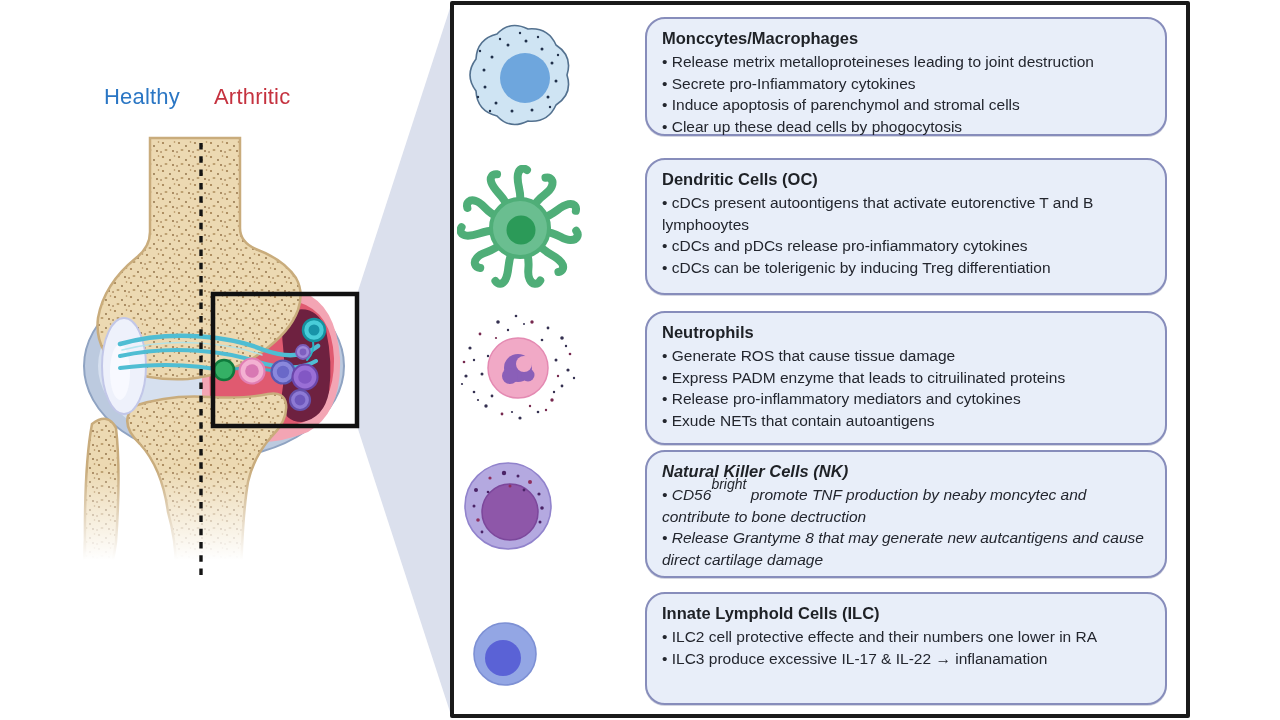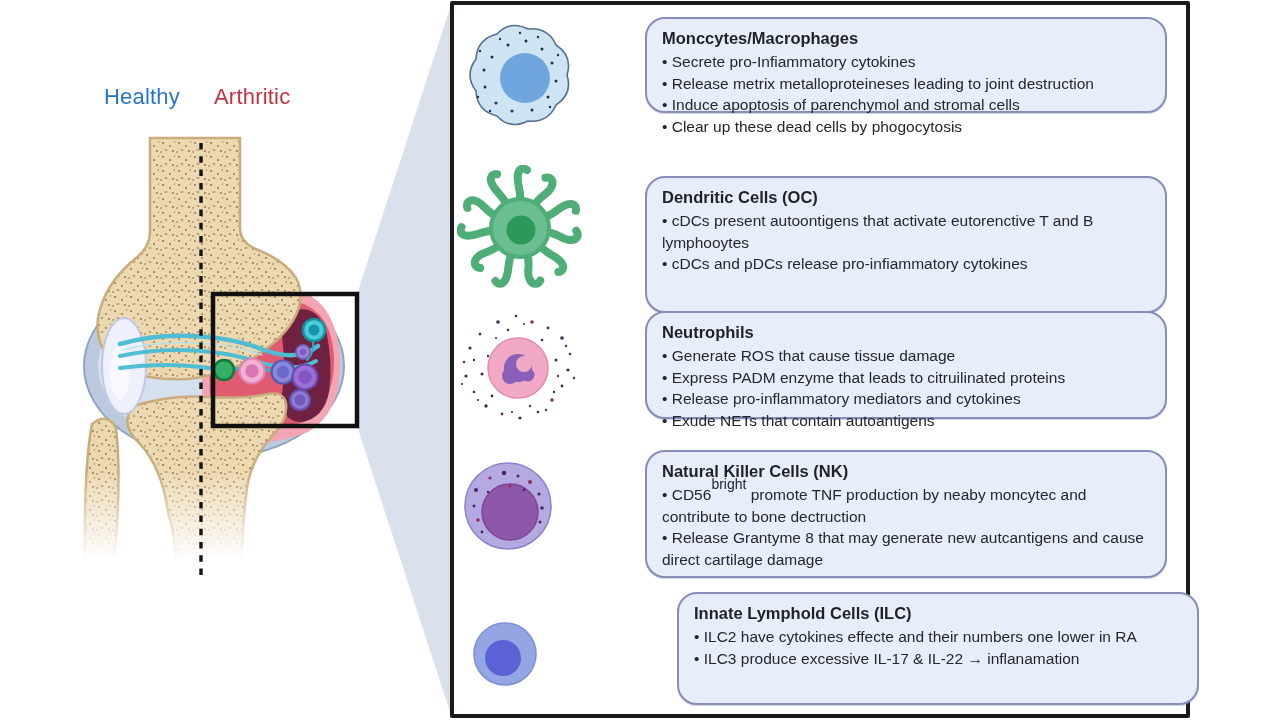--- a/index.html
+++ b/index.html
@@ -13,25 +13,25 @@
          border:4px solid #1a1a1a;background:#ffffff;border-radius:2px;}
   .cell-icon{position:absolute;}
   .info-box{position:absolute;left:191px;width:522px;box-sizing:border-box;
             background:#e8eef9;border:2px solid #878dbb;border-radius:20px;
             padding:8px 12px 6px 15px;color:#23262e;
             box-shadow:0 1px 0 rgba(130,136,170,.35);}
   .info-box h3{margin:0 0 2px 0;font-size:16.5px;line-height:22px;font-weight:bold;color:#1e2126;}
   .info-box ul{margin:0;padding:0;list-style:none;}
   .info-box li{font-size:15.5px;line-height:21.5px;}
   .info-box li::before{content:"• ";}
-  #box-1{top:12px;height:96px;}
-  #box-2{top:171px;height:137px;}
-  #box-3{top:306px;height:108px;}
-  #box-4{top:445px;height:128px;}
-  #box-5{top:587px;height:113px;margin-left:32px;}
+  #box-1{top:12px;height:119px;}
+  #box-2{top:153px;height:137px;}
+  #box-3{top:306px;height:134px;}
+  #box-4{top:445px;height:128px;font-style:italic;}
+  #box-5{top:587px;height:113px;}
   sup.bright{font-size:14px;line-height:0;position:relative;top:-5px;letter-spacing:0;}
   #icon-macrophage{left:10px;top:16px;}
   #icon-dendritic{left:3px;top:160px;}
   #icon-neutrophil{left:3px;top:302px;}
   #icon-nk{left:8px;top:455px;}
   #icon-ilc{left:17px;top:615px;}
 </style>
 </head>
 <body>
 
@@ -248,32 +248,33 @@
     </svg>
 
     <svg class="cell-icon" id="icon-ilc" width="68" height="68" viewBox="-34 -34 68 68">
       <circle cx="0" cy="0" r="31" fill="#93a6e4" stroke="#7d90d4" stroke-width="1.6"></circle>
       <circle cx="-2" cy="4" r="18" fill="#5a62d6"></circle>
     </svg>
 
     <div class="info-box" id="box-1">
       <h3>Monccytes/Macrophages</h3>
       <ul>
+        <li>Release metrix metalloproteineses leading to joint destruction</li>
         <li>Secrete pro-Infiammatory cytokines</li>
-        <li>Release metrix metalloproteineses leading to joint destruction</li>
         <li>Induce apoptosis of parenchymol and stromal cells</li>
         <li>Clear up these dead cells by phogocytosis</li>
       </ul>
     </div>
 
     <div class="info-box" id="box-2">
       <h3>Dendritic Cells (OC)</h3>
       <ul>
         <li>cDCs present autoontigens that activate eutorenctive T and B lymphooytes</li>
         <li>cDCs and pDCs release pro-infiammatory cytokines</li>
+        <li>cDCs can be tolerigenic by inducing Treg differentiation</li>
       </ul>
     </div>
 
     <div class="info-box" id="box-3">
       <h3>Neutrophils</h3>
       <ul>
         <li>Generate ROS that cause tissue damage</li>
         <li>Express PADM enzyme that leads to citruilinated proteins</li>
         <li>Release pro-inflammatory mediators and cytokines</li>
         <li>Exude NETs that contain autoantigens</li>
@@ -284,19 +285,19 @@
       <h3>Natural Killer Cells  (NK)</h3>
       <ul>
         <li><span>CD56</span><sup class="bright">bright</sup><span> promote TNF production by neaby moncytec and contribute to bone dectruction</span></li>
         <li>Release Grantyme 8 that may generate new autcantigens and cause direct cartilage damage</li>
       </ul>
     </div>
 
     <div class="info-box" id="box-5">
       <h3>Innate Lymphold Cells (ILC)</h3>
       <ul>
-        <li>ILC2 have cytokines effecte and their numbers one lower in RA</li>
+        <li>ILC2 cell protective effecte and their numbers one lower in RA</li>
         <li>ILC3 produce excessive IL-17 &amp; IL-22   →   inflanamation</li>
       </ul>
     </div>
 
   </div>
 </div>
 
 </body></html>

